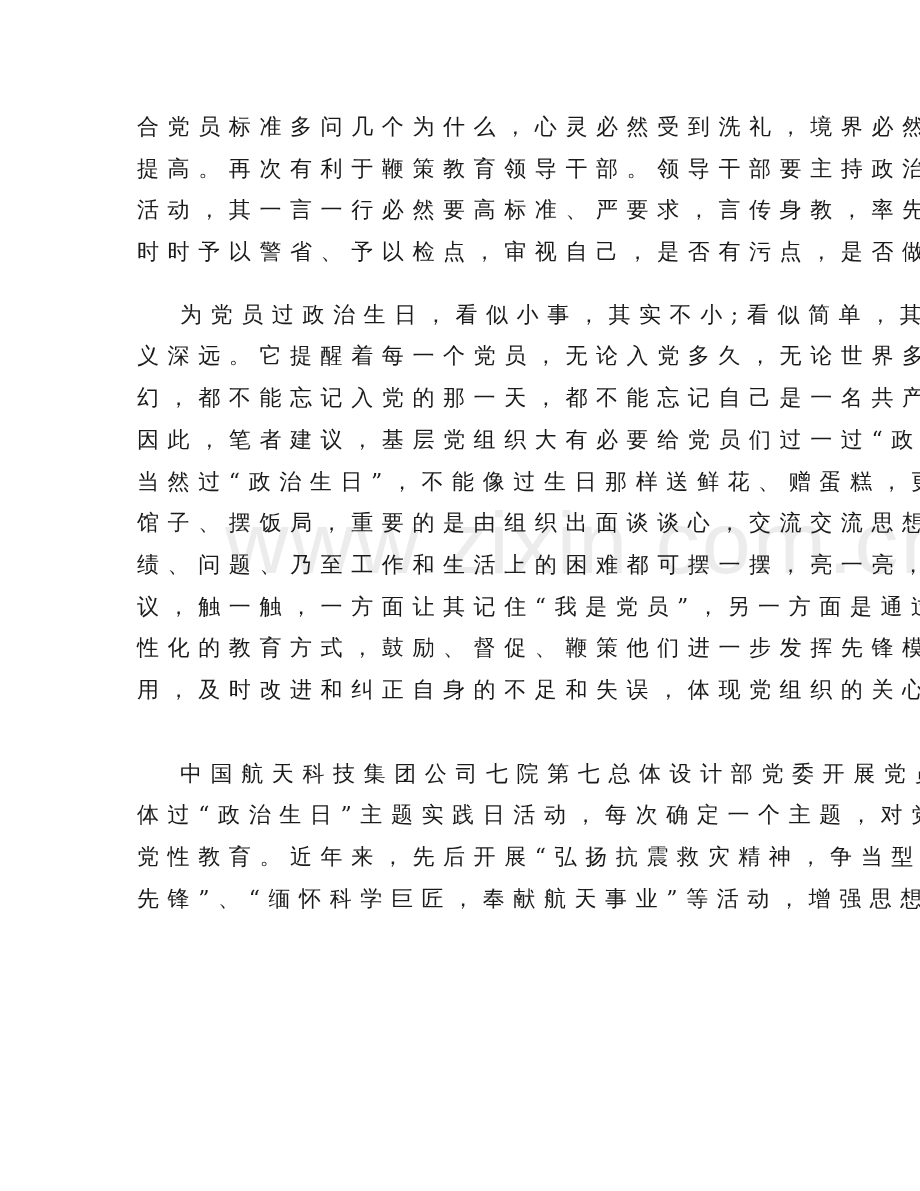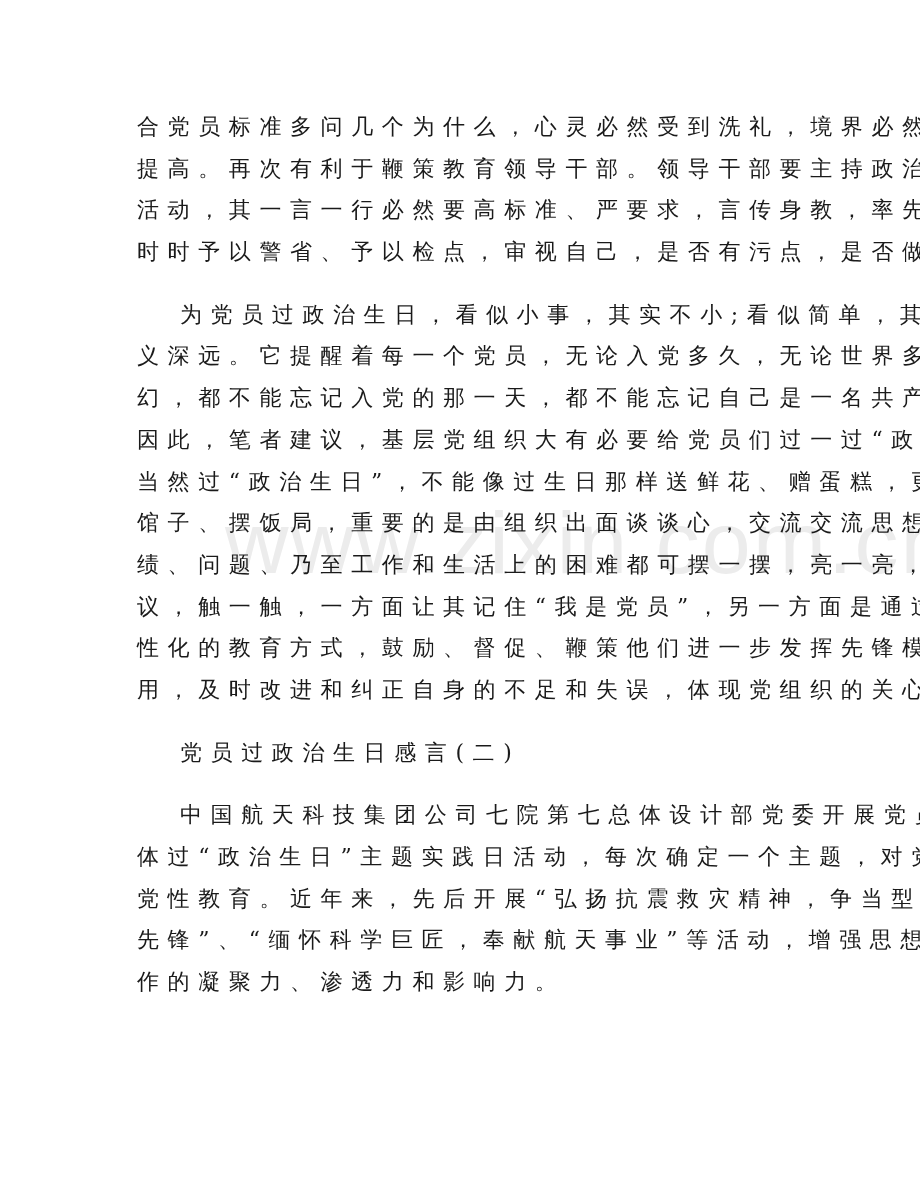--- a/index.html
+++ b/index.html
@@ -72,25 +72,23 @@
     <div class="line">当然过“政治生日”，不能像过生日那样送鲜花、赠蛋糕，更不能下</div>
     <div class="line">馆子、摆饭局，重要的是由组织出面谈谈心，交流交流思想，成</div>
     <div class="line">绩、问题、乃至工作和生活上的困难都可摆一摆，亮一亮，议一</div>
     <div class="line">议，触一触，一方面让其记住“我是党员”，另一方面是通过这种人</div>
     <div class="line">性化的教育方式，鼓励、督促、鞭策他们进一步发挥先锋模范作</div>
     <div class="line">用，及时改进和纠正自身的不足和失误，体现党组织的关心作用。</div>
   </div>
 
   <div class="para-gap"></div>
 
-  <div class="line indent">党员过政治生日感言(二)</div>
 
   <div class="para-gap"></div>
 
   <div>
     <div class="line indent">中国航天科技集团公司七院第七总体设计部党委开展党员集</div>
     <div class="line">体过“政治生日”主题实践日活动，每次确定一个主题，对党员进行</div>
     <div class="line">党性教育。近年来，先后开展“弘扬抗震救灾精神，争当型号科研</div>
     <div class="line">先锋”、“缅怀科学巨匠，奉献航天事业”等活动，增强思想政治工</div>
-    <div class="line">作的凝聚力、渗透力和影响力。</div>
   </div>
 
 </div>
 
 </body></html>

